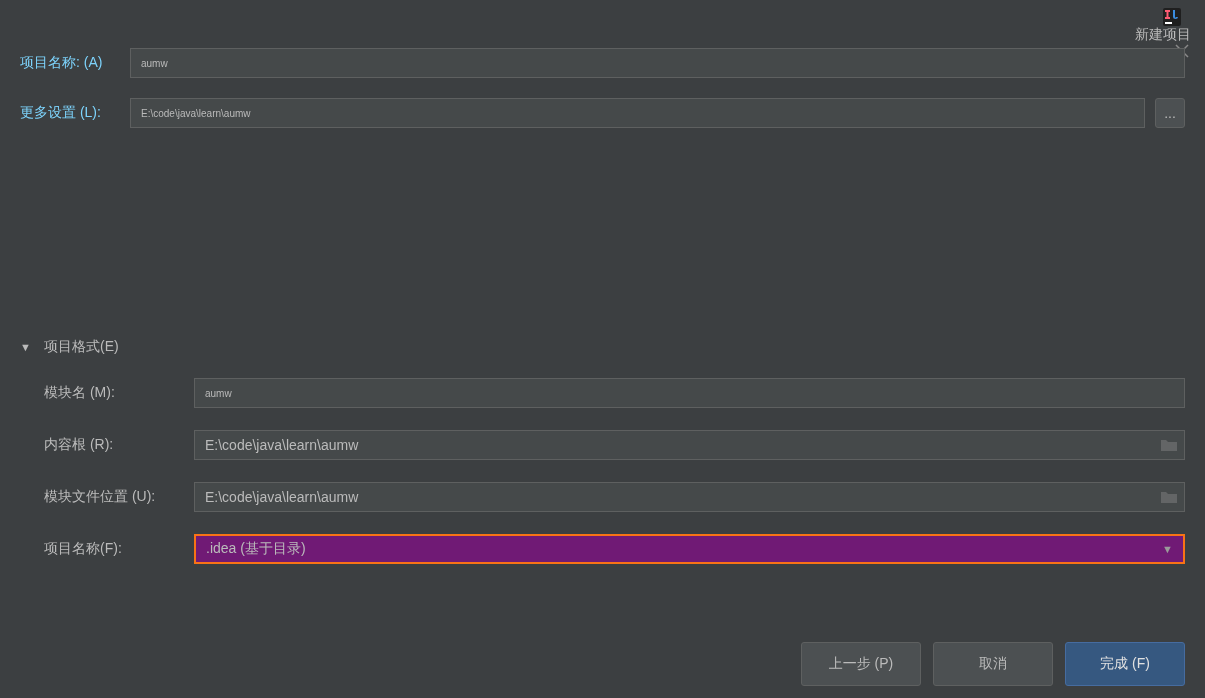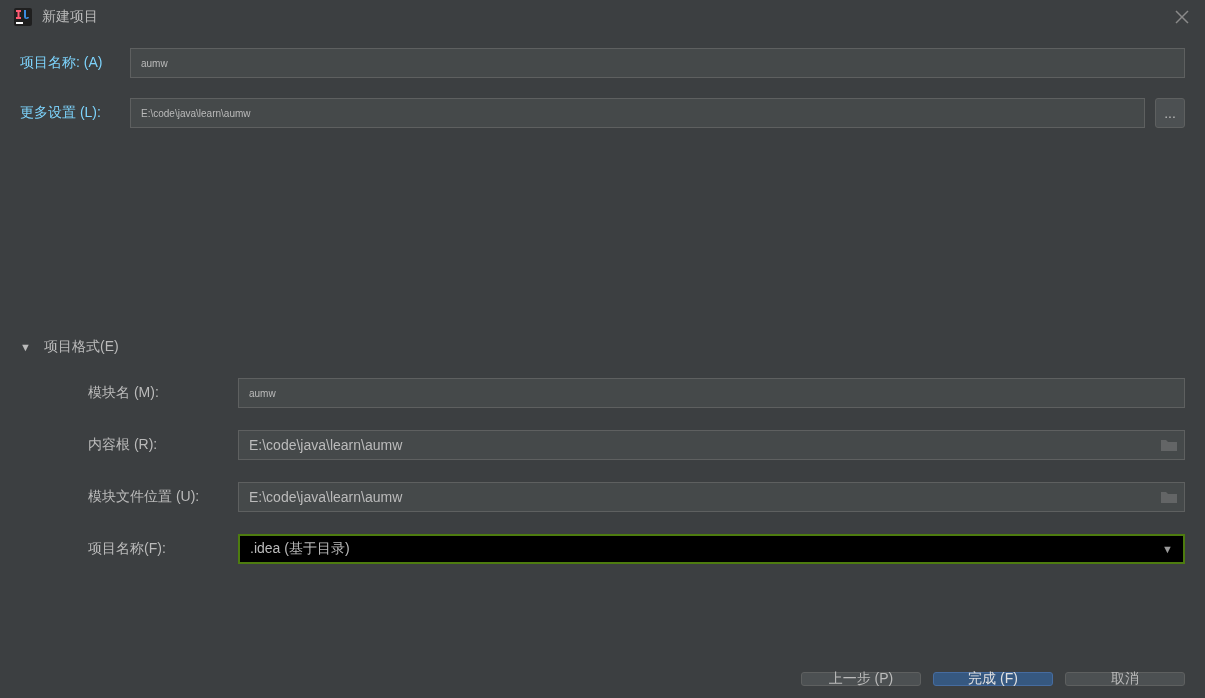--- a/index.html
+++ b/index.html
@@ -12,23 +12,24 @@
       height: 698px;
       background-color: #3c3f41;
       font-family: "Microsoft YaHei", "Segoe UI", Arial, sans-serif;
       color: #bbbbbb;
       font-size: 14px;
       overflow: hidden;
       position: relative;
     }
     .titlebar {
       display: flex;
-      align-items: flex-start;
+      align-items: flex-end;
       padding: 8px 14px;
       height: 38px;
+      flex-direction: column;
     }
     .app-icon {
       width: 18px;
       height: 18px;
       margin-right: 10px;
       position: relative;
     }
     .app-icon svg {
       width: 100%;
       height: 100%;
@@ -101,21 +102,20 @@
       margin-bottom: 22px;
       cursor: pointer;
     }
     .expand-icon {
       width: 14px;
       margin-right: 10px;
       font-size: 11px;
     }
     .more-settings-form {
       padding: 0 20px 0 44px;
-      margin-left: 44px;
     }
     .more-form-row {
       display: flex;
       align-items: center;
       margin-bottom: 22px;
     }
     .more-form-label {
       width: 150px;
       color: #bbbbbb;
       font-size: 14px;
@@ -147,22 +147,22 @@
       cursor: pointer;
       opacity: 0.45;
     }
     .folder-icon svg {
       width: 100%;
       height: 100%;
     }
     .select-box {
       flex: 1;
       height: 30px;
-      background-color: #000000;
-      border: 2px solid #4d7c0f;
+      background-color: #701a75;
+      border: 2px solid #f97316;
       color: #bbbbbb;
       padding: 0 10px;
       font-size: 14px;
       display: flex;
       align-items: center;
       justify-content: space-between;
       cursor: pointer;
     }
     .select-arrow {
       font-size: 11px;
@@ -170,21 +170,21 @@
     }
     .button-bar {
       position: absolute;
       bottom: 12px;
       right: 20px;
       display: flex;
       gap: 12px;
     }
     .btn {
       min-width: 120px;
-      height: 14px;
+      height: 44px;
       background-color: #4c5052;
       border: 1px solid #5e6060;
       color: #bbbbbb;
       font-size: 14px;
       font-family: inherit;
       cursor: pointer;
       padding: 0 16px;
       border-radius: 3px;
       display: flex;
       align-items: center;
@@ -267,15 +267,15 @@
     <div class="more-form-label">项目名称(F):</div>
     <div class="select-box">
       <span>.idea (基于目录)</span>
       <span class="select-arrow">▼</span>
     </div>
   </div>
 </div>
 
 <div class="button-bar">
   <button class="btn">上一步 (P)</button>
+  <button class="btn">取消</button>
   <button class="btn btn-primary">完成 (F)</button>
-  <button class="btn">取消</button>
 </div>
 
 </body></html>

